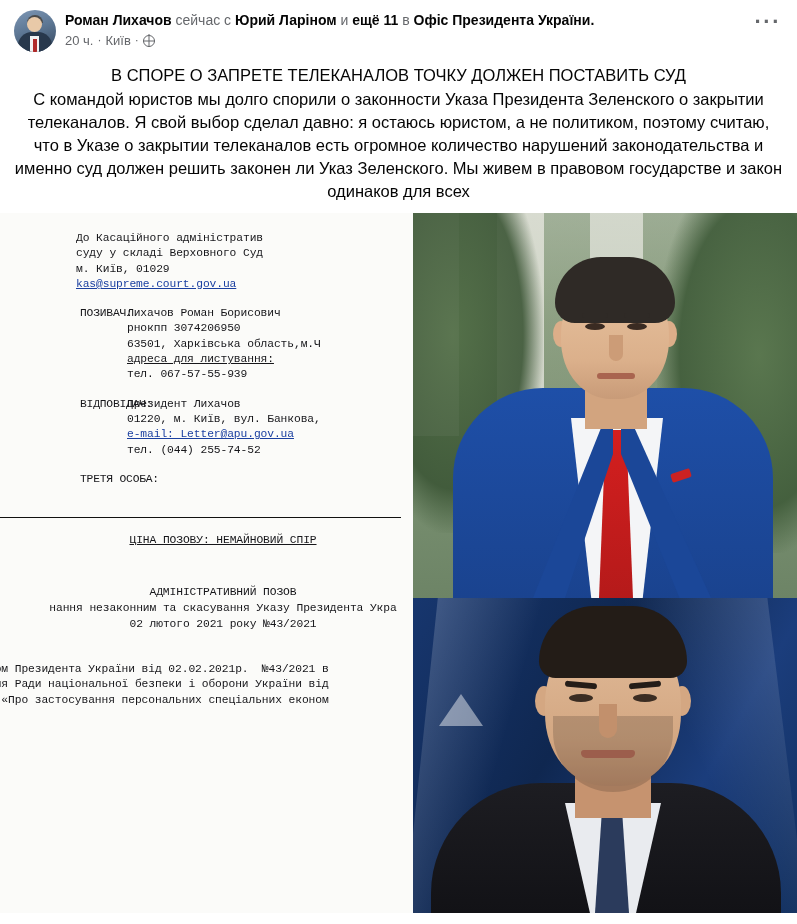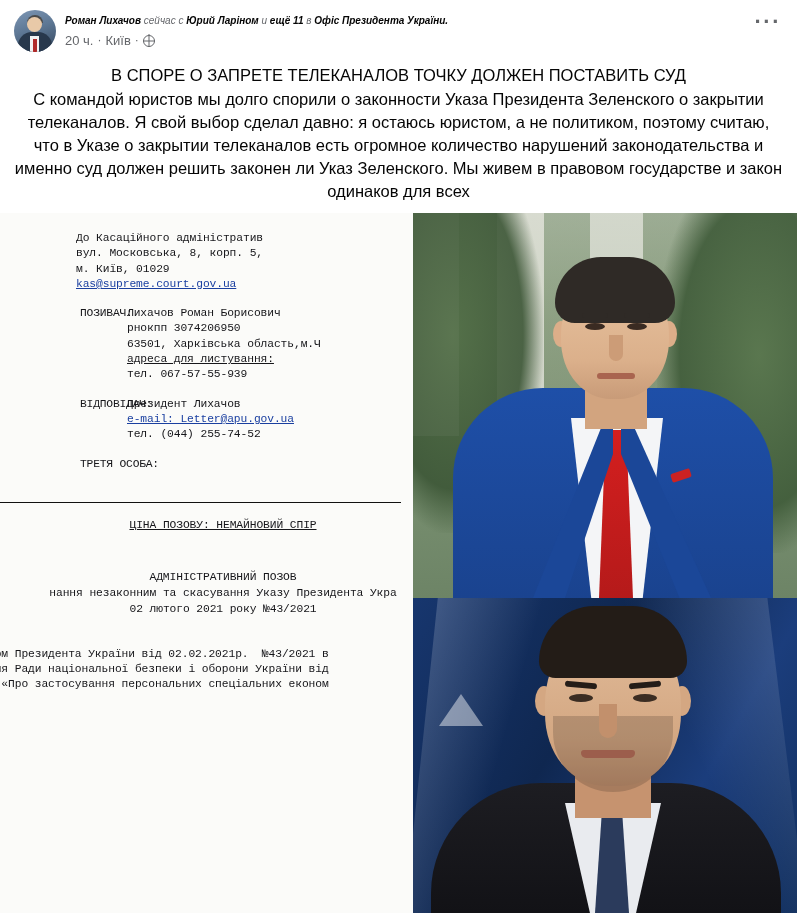--- a/index.html
+++ b/index.html
@@ -65,24 +65,23 @@
     width: 4px; height: 13px;
     background: #b02a2a;
     left: 18.5px; bottom: 0;
   }
   .header-text {
     flex: 1 1 auto;
     padding-top: 1px;
     min-width: 0;
   }
   .byline {
-    font-size: 10px;
+    font-size: 14px;
     line-height: 19px;
     color: #050505;
-    font-style: italic;
   }
   .byline .name, .byline .ent {
     color: #050505;
     font-weight: bold;
   }
   .byline .plain { color: #65676b; font-weight: normal; }
   .meta {
     margin-top: 3px;
     font-size: 13px;
     color: #65676b;
@@ -392,21 +391,21 @@
     <div class="post-text">С командой юристов мы долго спорили о законности Указа Президента Зеленского о закрытии телеканалов. Я свой выбор сделал давно: я остаюсь юристом,  а не политиком, поэтому считаю, что в Указе о закрытии телеканалов есть огромное количество нарушений законодательства и именно суд должен решить законен ли Указ Зеленского. Мы живем в правовом государстве и закон одинаков для всех</div>
   </div>
 
   <div class="media">
 
     <div class="doc-pane">
       <div class="doc-inner">
 
         <div class="doc-col">
           <div class="doc-line">До Касаційного адміністратив</div>
-          <div class="doc-line">вул. Московська, 8, корп. 5,</div>
+          <div class="doc-line">суду у складі Верховного Суд</div>
           <div class="doc-line">м. Київ, 01029</div>
           <div class="doc-line link">kas@supreme.court.gov.ua</div>
         </div>
 
         <div style="height:14px"></div>
 
         <div class="doc-row">
           <div class="doc-label">ПОЗИВАЧ:</div>
           <div class="doc-col indent">
             <div class="doc-line">Лихачов Роман Борисович</div>
@@ -418,20 +417,21 @@
             <div class="doc-line">тел. 067-57-55-939</div>
           </div>
         </div>
 
         <div style="height:12px"></div>
 
         <div class="doc-row">
           <div class="doc-label">ВІДПОВІДАЧ:</div>
           <div class="doc-col indent">
             <div class="doc-line">Президент Лихачов</div>
+            <div class="doc-line">01220, м. Київ, вул. Банкова,</div>
             <div class="doc-line link">e-mail: Letter@apu.gov.ua</div>
             <div class="doc-line">тел. (044) 255-74-52</div>
           </div>
         </div>
 
         <div style="height:12px"></div>
 
         <div class="doc-row">
           <div class="doc-label">ТРЕТЯ ОСОБА:</div>
         </div>

